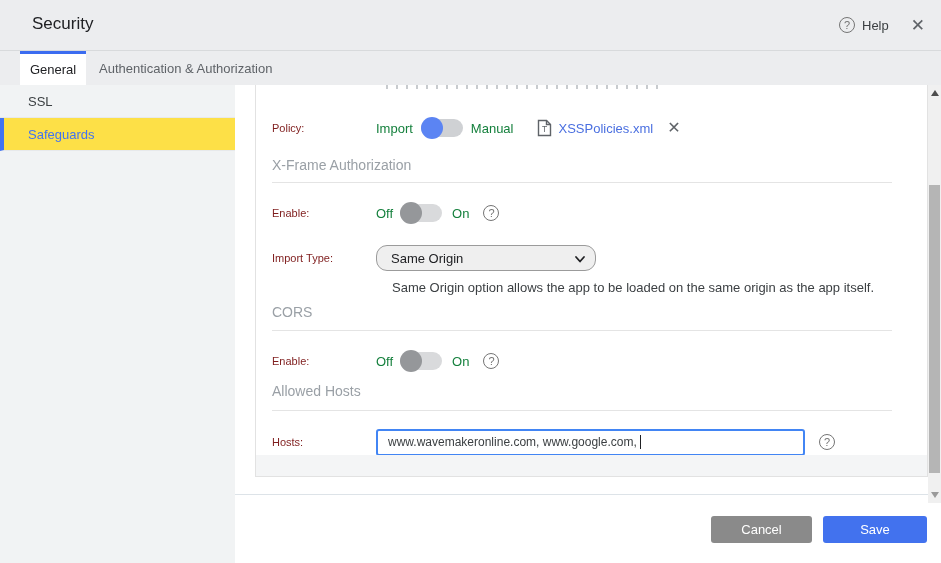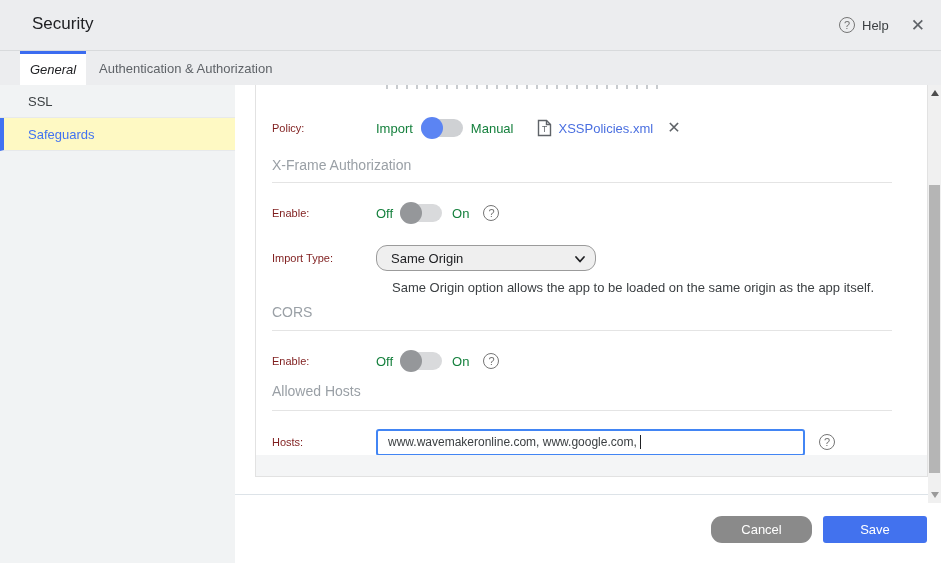--- a/index.html
+++ b/index.html
@@ -10,27 +10,27 @@
   .header { position:absolute; top:0; left:0; right:0; height:51px; background:#ecedef; border-bottom:1px solid #d8dadc; }
   .header-title { position:absolute; left:32px; top:14px; font-size:17px; font-weight:500; color:#202124; }
   .header-right { position:absolute; right:16px; top:0; height:100%; display:flex; align-items:center; }
   .qicon { width:16px; height:16px; border:1px solid #757575; border-radius:50%; color:#757575; font-size:11px; line-height:14px; text-align:center; display:inline-block; }
   .help-label { font-size:13px; color:#3c4043; margin-left:7px; }
   .close-x { margin-left:22px; font-size:17px; color:#5f6368; cursor:pointer; line-height:1; }
 
   
   .tabbar { position:absolute; top:51px; left:0; right:0; height:34px; background:#ecedef; }
   .tab { position:absolute; top:0; height:34px; display:flex; align-items:center; justify-content:center; font-size:13px; cursor:pointer; }
-  .tab.active { left:20px; width:66px; background:#fff; border-top:3px solid #3b6cf0; color:#202124; font-weight:500;font-style:italic; }
+  .tab.active { left:20px; width:66px; background:#fff; border-top:3px solid #3b6cf0; color:#202124; font-weight:500; }
   .tab.inactive { left:86px; padding:0 13px; color:#5f6368; }
 
   
   .sidebar { position:absolute; top:85px; left:0; width:235px; bottom:0; background:#f1f3f4; }
   .side-item { height:33px; display:flex; align-items:center; padding-left:28px; font-size:13px; color:#3c4043; border-bottom:1px solid #e7e9eb; cursor:pointer; }
-  .side-item.active { background:#fef9c3; border-left:4px solid #4173f2; padding-left:24px; color:#4173f2; }
+  .side-item.active { background:#fde047; border-left:4px solid #4173f2; padding-left:24px; color:#4173f2; }
 
   
   .content { position:absolute; left:235px; top:85px; right:0; bottom:0; background:#fff; }
   .panel { position:absolute; left:20px; top:0; width:673px; height:392px; background:#fff; border:1px solid #e2e2e2; border-top:none; }
   .clipped-row { position:absolute; top:0; left:130px; width:275px; height:4px; background:repeating-linear-gradient(90deg,#9aa0a6 0 2px,transparent 2px 10px); opacity:.55; }
 
   .row { position:absolute; left:16px; right:16px; height:34px; display:flex; align-items:center; }
   .flabel { width:104px; font-size:11px; color:#7f1d1d; flex:0 0 104px; }
   .tog-text { font-size:13px; color:#15803d; }
 
@@ -61,21 +61,21 @@
 
   
   .scrollbar { position:absolute; right:0; top:85px; width:13px; height:418px; background:#f0f0f0; }
   .sb-up { position:absolute; top:5px; left:2.5px; width:0; height:0; border-left:4px solid transparent; border-right:4px solid transparent; border-bottom:6px solid #4d4d4d; cursor:pointer; }
   .sb-thumb { position:absolute; top:100px; left:1px; width:11px; height:288px; background:#b5b5b5; cursor:grab; }
   .sb-down { position:absolute; bottom:5px; left:2.5px; width:0; height:0; border-left:4px solid transparent; border-right:4px solid transparent; border-top:6px solid #9a9a9a; cursor:pointer; }
 
   
   .footer-sep { position:absolute; left:235px; top:494px; width:693px; border-top:1px solid #dde3e8; }
   .btn { position:absolute; top:516px; height:27px; border:none; border-radius:3px; color:#fff; font-size:13px; font-family:inherit; cursor:pointer; }
-  .btn-cancel { left:711px; width:101px; background:#8a8a8a;border-radius:11px; }
+  .btn-cancel { left:711px; width:101px; background:#8a8a8a; }
   .btn-save { left:823px; width:104px; background:#4272ee; }
 </style>
 </head>
 <body>
 
 <div class="page">
 
   <div class="header">
     <div class="header-title">Security</div>
     <div class="header-right">

